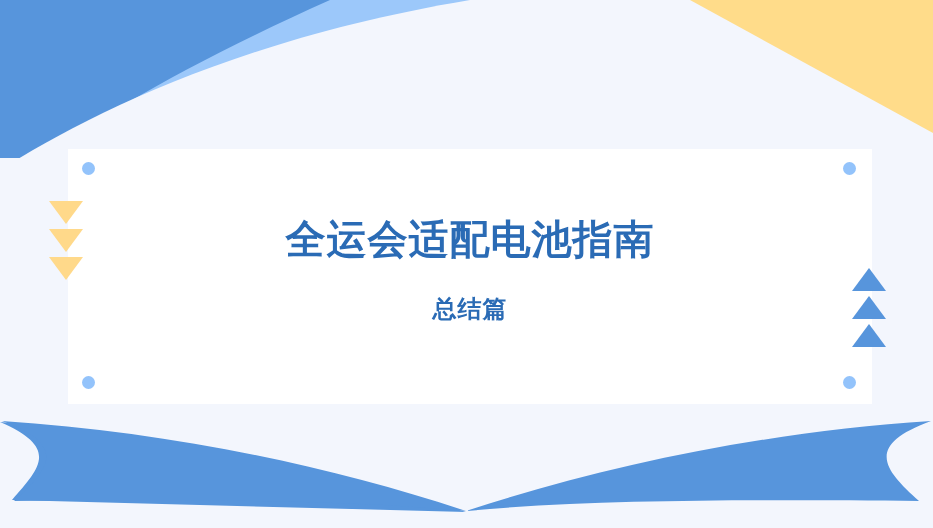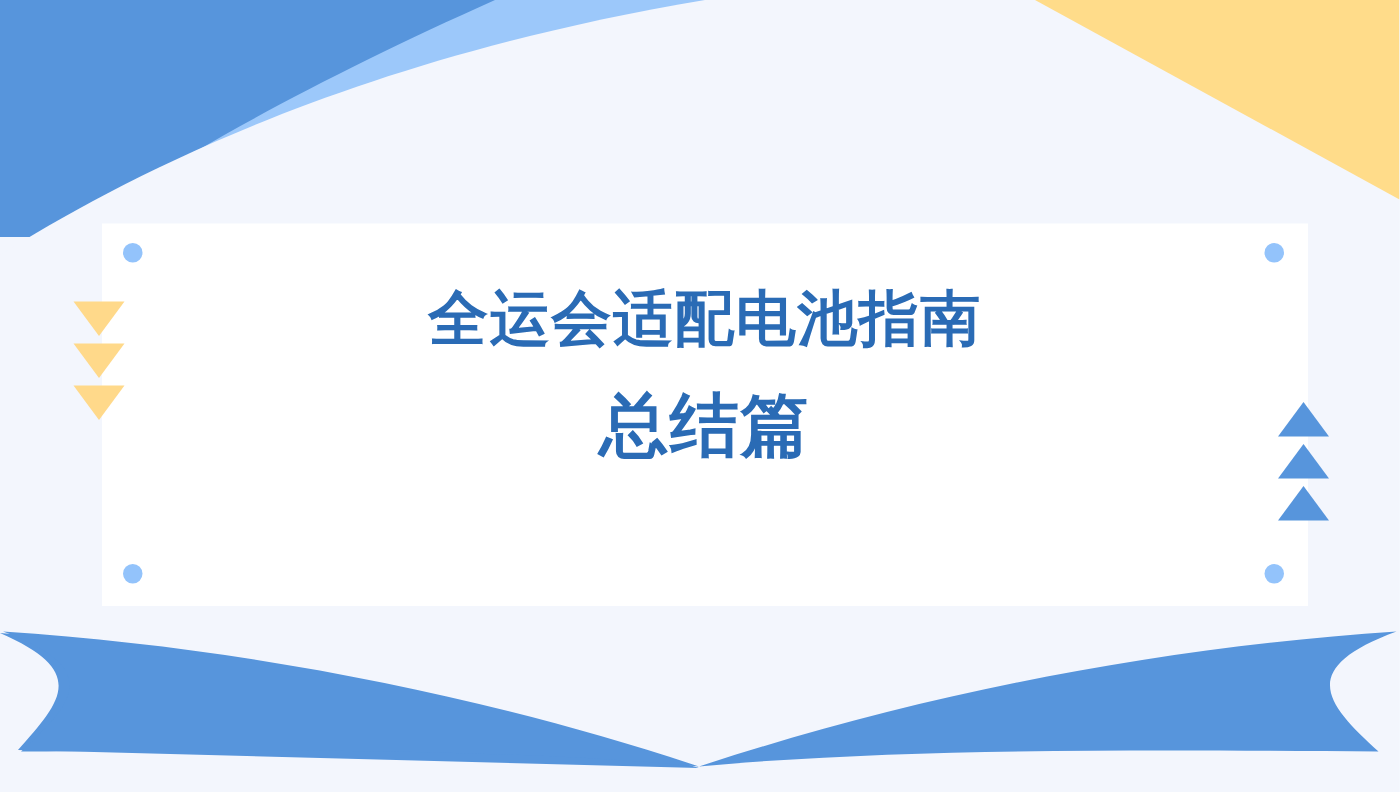--- a/index.html
+++ b/index.html
@@ -50,34 +50,34 @@
   }
   .dot-tl { left: 14px;  top: 13px; }
   .dot-tr { left: 775px; top: 13px; }
   .dot-bl { left: 14px;  top: 227px; }
   .dot-br { left: 775px; top: 227px; }
 
   
   .title-block {
     position: absolute;
     left: 68px;
-    top: 178px;
+    top: 204px;
     width: 804px;
     text-align: center;
   }
   .title-line {
     color: #2a6bb5;
     font-weight: bold;
     font-size: 40px;
     line-height: 70px;
     letter-spacing: 1px;
     white-space: nowrap;
   }
   .title-line-2 {
-    font-size: 46px;
+    font-size: 24px;
   }
 
   
   .tri-group {
     position: absolute;
   }
   .tri-left  { left: 49px;  top: 201px; }
   .tri-right { left: 852px; top: 268px; }
 
   .tri {

